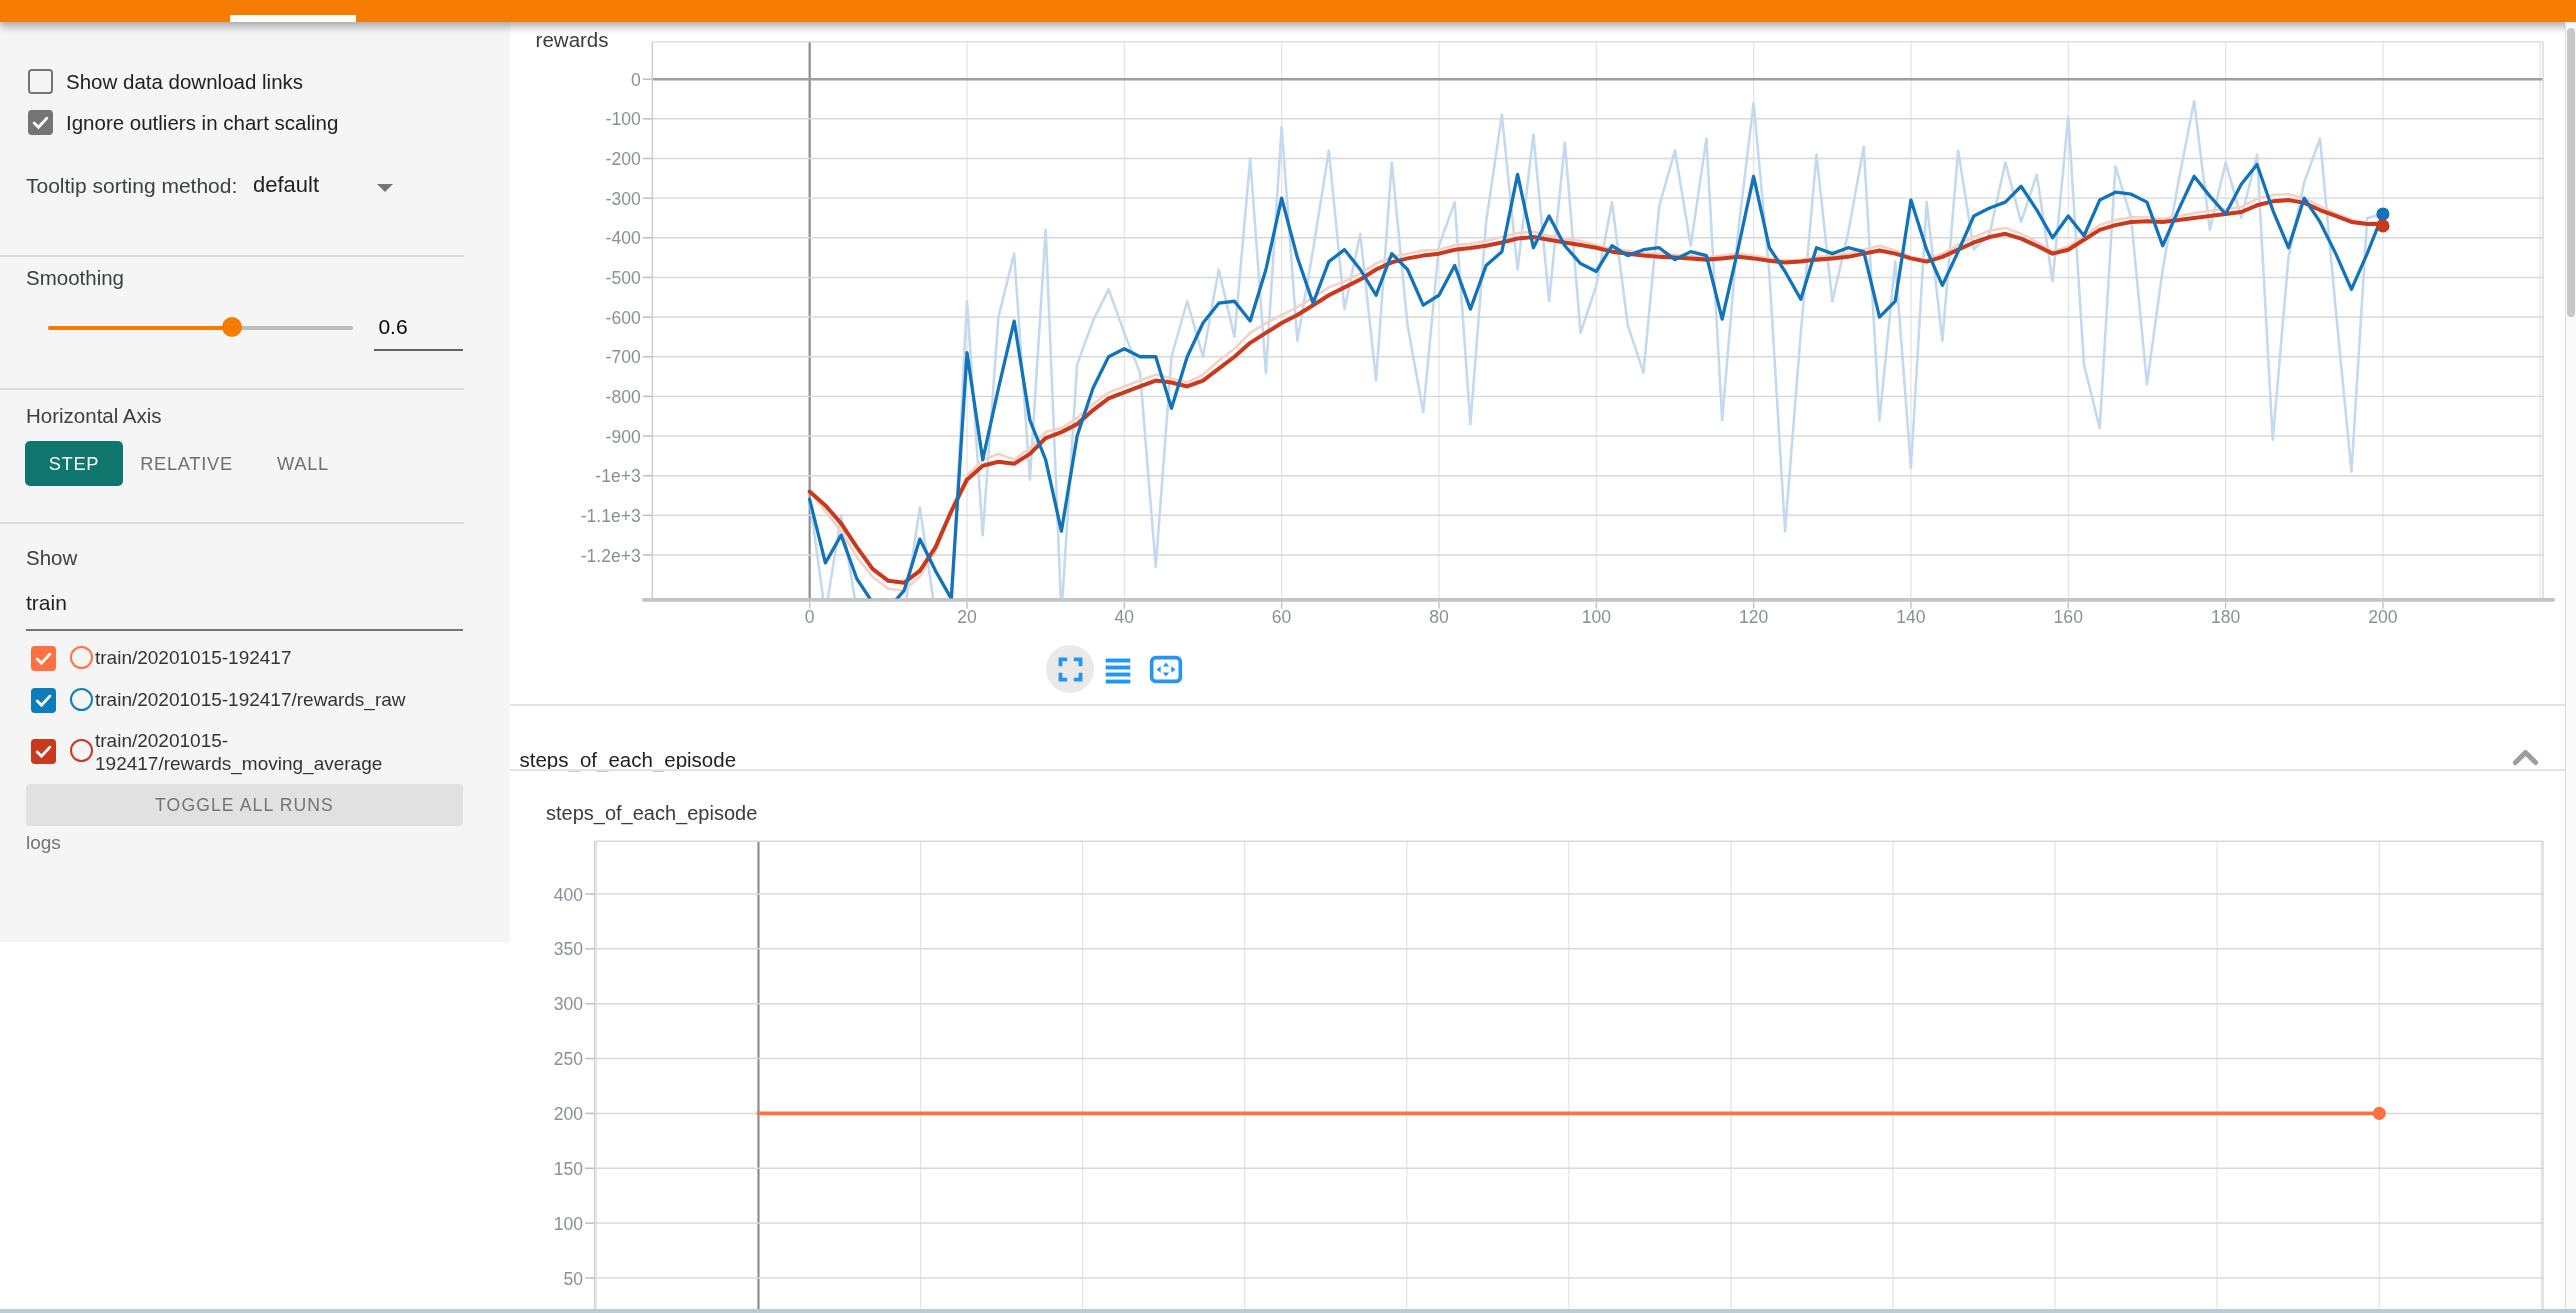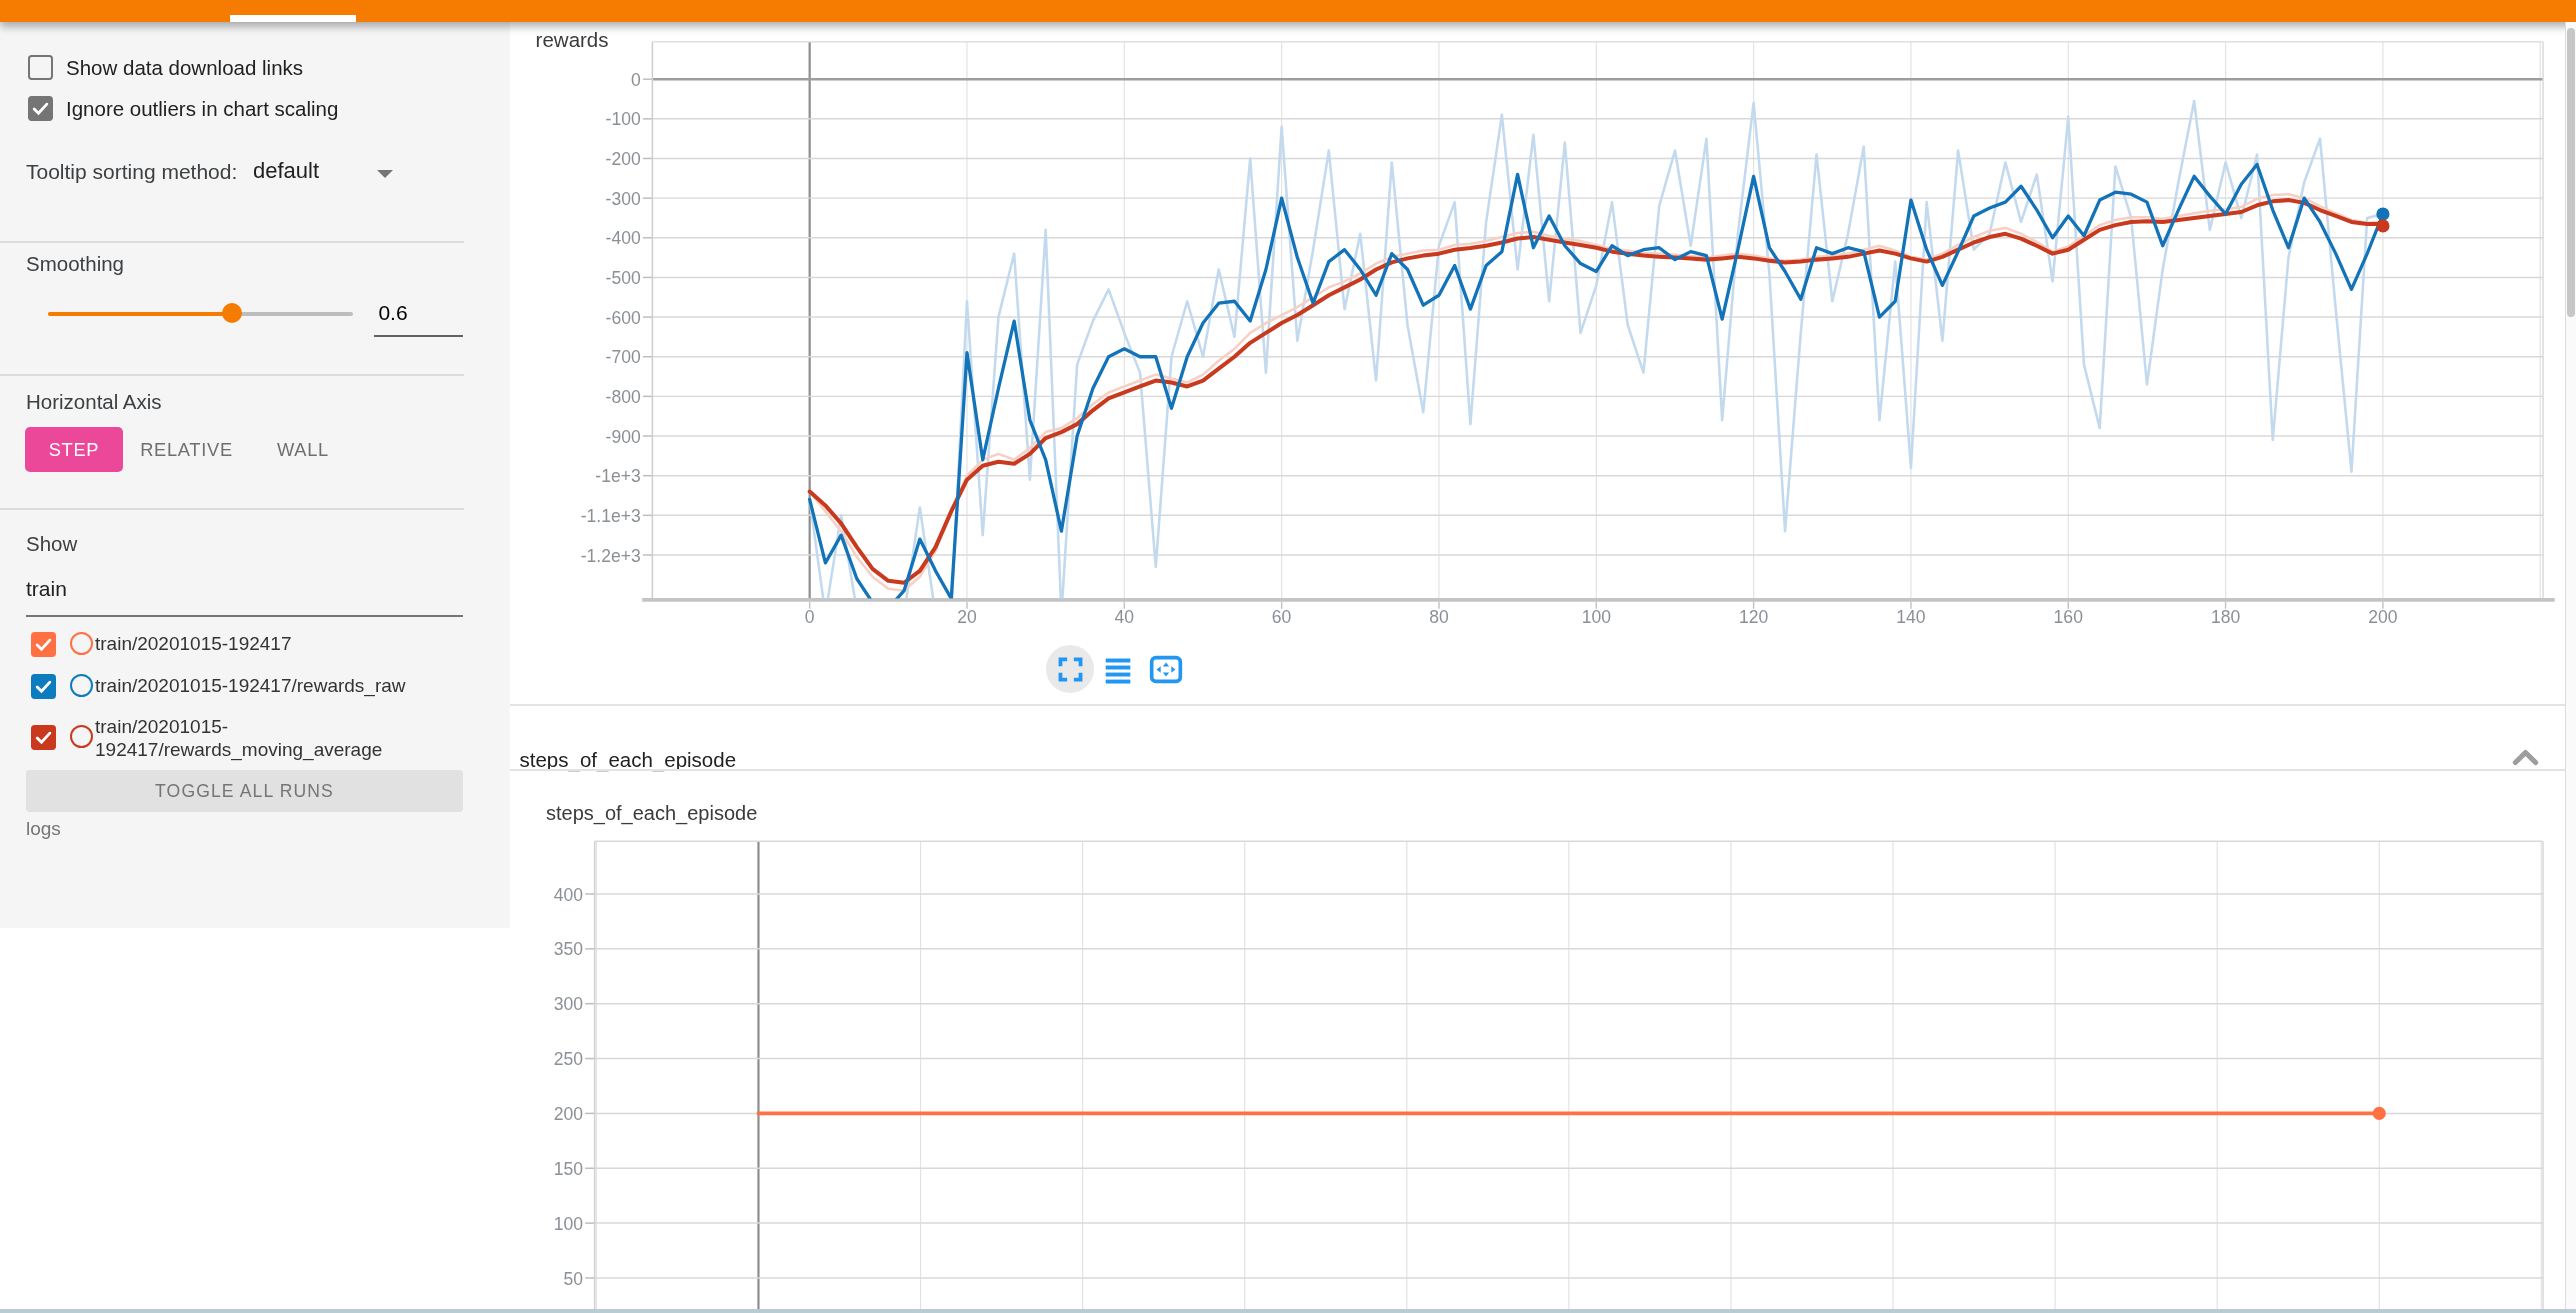--- a/index.html
+++ b/index.html
@@ -3,40 +3,40 @@
 <meta charset="utf-8">
 <style>
   html,body{margin:0;padding:0;background:#e9e9e9;}
   #app{position:relative;width:2576px;height:1314px;background:#ffffff;overflow:hidden;
        font-family:"Liberation Sans","DejaVu Sans",sans-serif;color:#212121;}
   
   .topbar{position:absolute;left:0;top:0;width:2576px;height:22px;background:#f57c00;
           box-shadow:0 4.4px 8.8px rgba(0,0,0,.32);z-index:40;}
   .tab-indicator{position:absolute;left:230px;top:15.4px;width:126px;height:6.6px;background:#ffffff;}
   
-  .sidebar{position:absolute;left:0;top:8px;width:510px;height:920px;background:#f5f5f5;z-index:10;}
+  .sidebar{position:absolute;left:0;top:22px;width:510px;height:920px;background:#f5f5f5;z-index:10;}
   .side-divider{position:absolute;left:0;width:464px;height:1.5px;background:#dcdcdc;}
   .cb-row{position:absolute;left:28px;display:flex;align-items:center;}
   .cb-box{width:25px;height:25px;border-radius:3.7px;box-sizing:border-box;flex:0 0 auto;}
   .cb-unchecked{border:2.9px solid #757575;background:transparent;}
   .cb-checked{background:#757575;display:flex;align-items:center;justify-content:center;}
   .cb-label{margin-left:13px;font-size:20.5px;color:#212121;white-space:nowrap;}
   .tt-label{position:absolute;left:26px;top:152px;font-size:21px;color:#3c4043;}
   .tt-value{position:absolute;left:253px;top:150px;font-size:22px;color:#212121;}
   .tt-arrow{position:absolute;left:377px;top:162px;width:0;height:0;
             border-left:8.8px solid transparent;border-right:8.8px solid transparent;border-top:8px solid #757575;}
   .section-label{position:absolute;left:26px;font-size:20.5px;color:#3c4043;}
   .slider-track{position:absolute;left:48px;top:304px;width:305px;height:3.7px;background:#bdbdbd;border-radius:2.2px;}
   .slider-fill{position:absolute;left:0;top:0;width:183px;height:3.7px;background:#f57c00;border-radius:2.2px;}
   .slider-handle{position:absolute;left:222px;top:295px;width:20px;height:20px;border-radius:50%;background:#f57c00;}
   .smooth-value{position:absolute;left:374px;top:293px;width:89px;font-size:21px;color:#000000;text-align:left;padding-left:4.4px;}
   .smooth-underline{position:absolute;left:374px;top:327px;width:89px;height:1.5px;background:#616161;}
   .axis-btn{position:absolute;top:419px;height:45px;display:flex;align-items:center;justify-content:center;
             font-size:18.3px;letter-spacing:0.7px;border-radius:5.1px;color:#6f6f6f;}
-  .axis-btn.active{background:#ec4899;color:#ffffff;}
+  .axis-btn.active{background:#0f766e;color:#ffffff;}
   .train-input{position:absolute;left:26px;top:569px;width:410px;font-size:21px;color:#212121;background:transparent;border:none;outline:none;font-family:inherit;padding:0;}
   .train-underline{position:absolute;left:26px;top:607px;width:437px;height:1.5px;background:#757575;}
   .run-row{position:absolute;left:31px;display:flex;align-items:flex-start;}
   .run-cb{width:25px;height:25px;border-radius:3.7px;display:flex;align-items:center;justify-content:center;flex:0 0 auto;}
   .run-radio{width:19px;height:19px;border-radius:50%;border:2.9px solid;background:transparent;margin-left:14px;margin-top:0;flex:0 0 auto;}
   .run-label{margin-left:2px;font-size:19px;color:#333;width:369px;line-height:23.4px;overflow-wrap:anywhere;}
   .toggle-btn{position:absolute;left:26px;top:762px;width:437px;height:42px;background:#e1e1e1;border-radius:3.7px;
               display:flex;align-items:center;justify-content:center;font-size:17.6px;letter-spacing:1.1px;color:#757575;}
   .logs-label{position:absolute;left:26px;top:810px;font-size:19px;color:#757575;}
   

